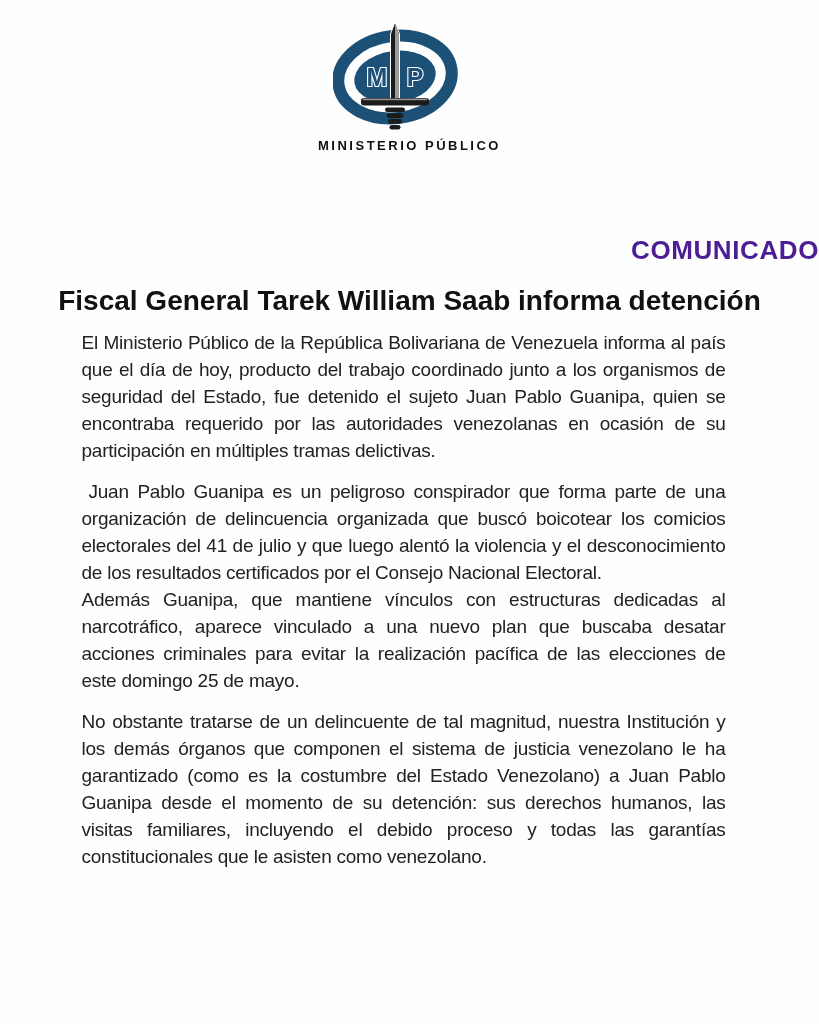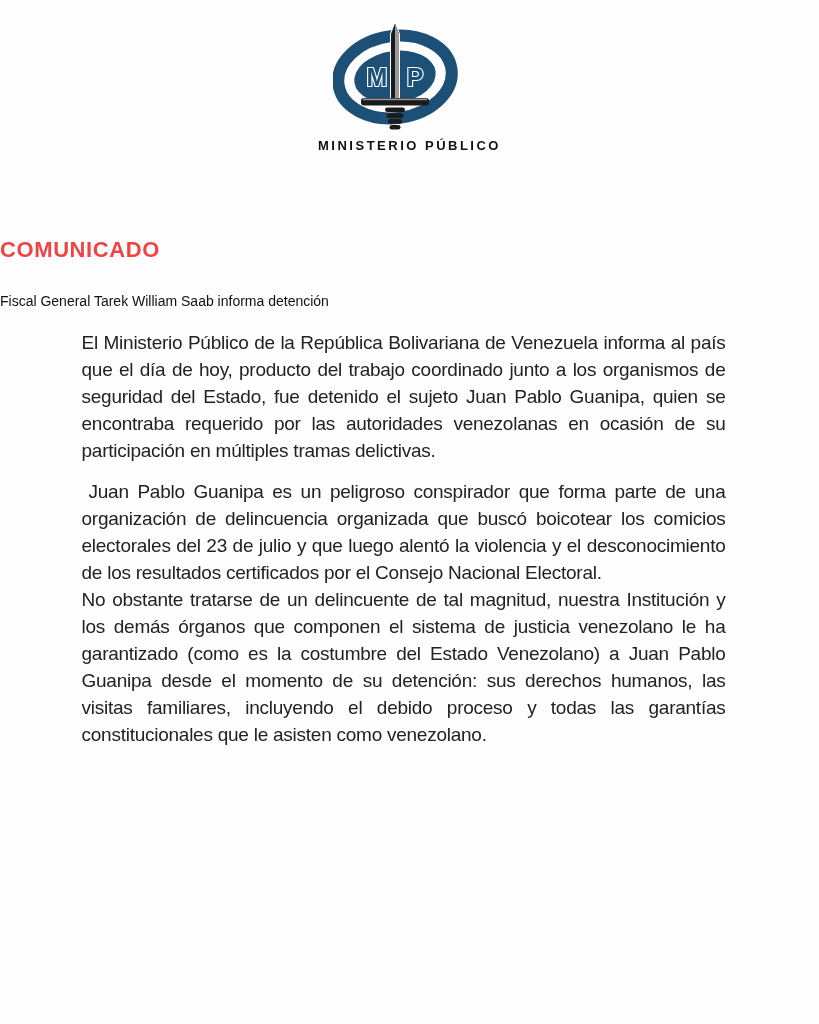--- a/index.html
+++ b/index.html
@@ -34,33 +34,33 @@
     paint-order: stroke;
   }
   .org-name {
     font-size: 13px;
     font-weight: bold;
     letter-spacing: 2.5px;
     color: #111111;
   }
   .title {
     margin: 84px 0 0 0;
-    text-align: left;
-    font-size: 22px;
+    text-align: right;
+    font-size: 26px;
     line-height: 26px;
     font-weight: bold;
     letter-spacing: 0.6px;
-    color: #ef4444;
+    color: #4c1d95;
   }
   .subtitle {
     margin: 24px 0 0 0;
-    text-align: left;
-    font-size: 14px;
+    text-align: center;
+    font-size: 28px;
     line-height: 28px;
-    font-weight: normal;
+    font-weight: bold;
     color: #111111;
   }
   .body-text {
     width: 656px;
     margin: 14px auto 0 auto;
     font-size: 19px;
     line-height: 27px;
     letter-spacing: -0.25px;
     text-align: justify;
     color: #222222;
@@ -103,17 +103,18 @@
   </div>
 
   <h1 class="title">COMUNICADO</h1>
 
   <h2 class="subtitle">
     <span>Fiscal General Tarek William Saab informa detención</span><br>
   </h2>
 
   <section class="body-text">
     <p class="para">El Ministerio Público de la República Bolivariana de Venezuela informa al país que el día de hoy, producto del trabajo coordinado junto a los organismos de seguridad del Estado, fue detenido el sujeto Juan Pablo Guanipa, quien se encontraba requerido por las autoridades venezolanas en ocasión de su participación en múltiples tramas delictivas.</p>
-    <p class="para joined indent-sm">Juan Pablo Guanipa es un peligroso conspirador que forma parte de una organización de delincuencia organizada que buscó boicotear los comicios electorales del 23 de julio y que luego alentó la violencia y el desconocimiento de los resultados certificados por el Consejo Nacional Electoral.</p>
+    <p class="para joined indent-sm">Juan Pablo Guanipa es un peligroso conspirador que forma parte de una organización de delincuencia organizada que buscó boicotear los comicios electorales del 41 de julio y que luego alentó la violencia y el desconocimiento de los resultados certificados por el Consejo Nacional Electoral.</p>
+    <p class="para">Además Guanipa, que mantiene vínculos con estructuras dedicadas al narcotráfico, aparece vinculado a una nuevo plan que buscaba desatar acciones criminales para evitar la realización pacífica de las elecciones de este domingo 25 de mayo.</p>
     <p class="para joined">No obstante tratarse de un delincuente de tal magnitud, nuestra Institución y los demás órganos que componen el sistema de justicia venezolano le ha garantizado (como es la costumbre del Estado Venezolano) a Juan Pablo Guanipa desde el momento de su detención: sus derechos humanos, las visitas familiares, incluyendo el debido proceso y todas las garantías constitucionales que le asisten como venezolano.</p>
   </section>
 
 </div>
 
 </body></html>

